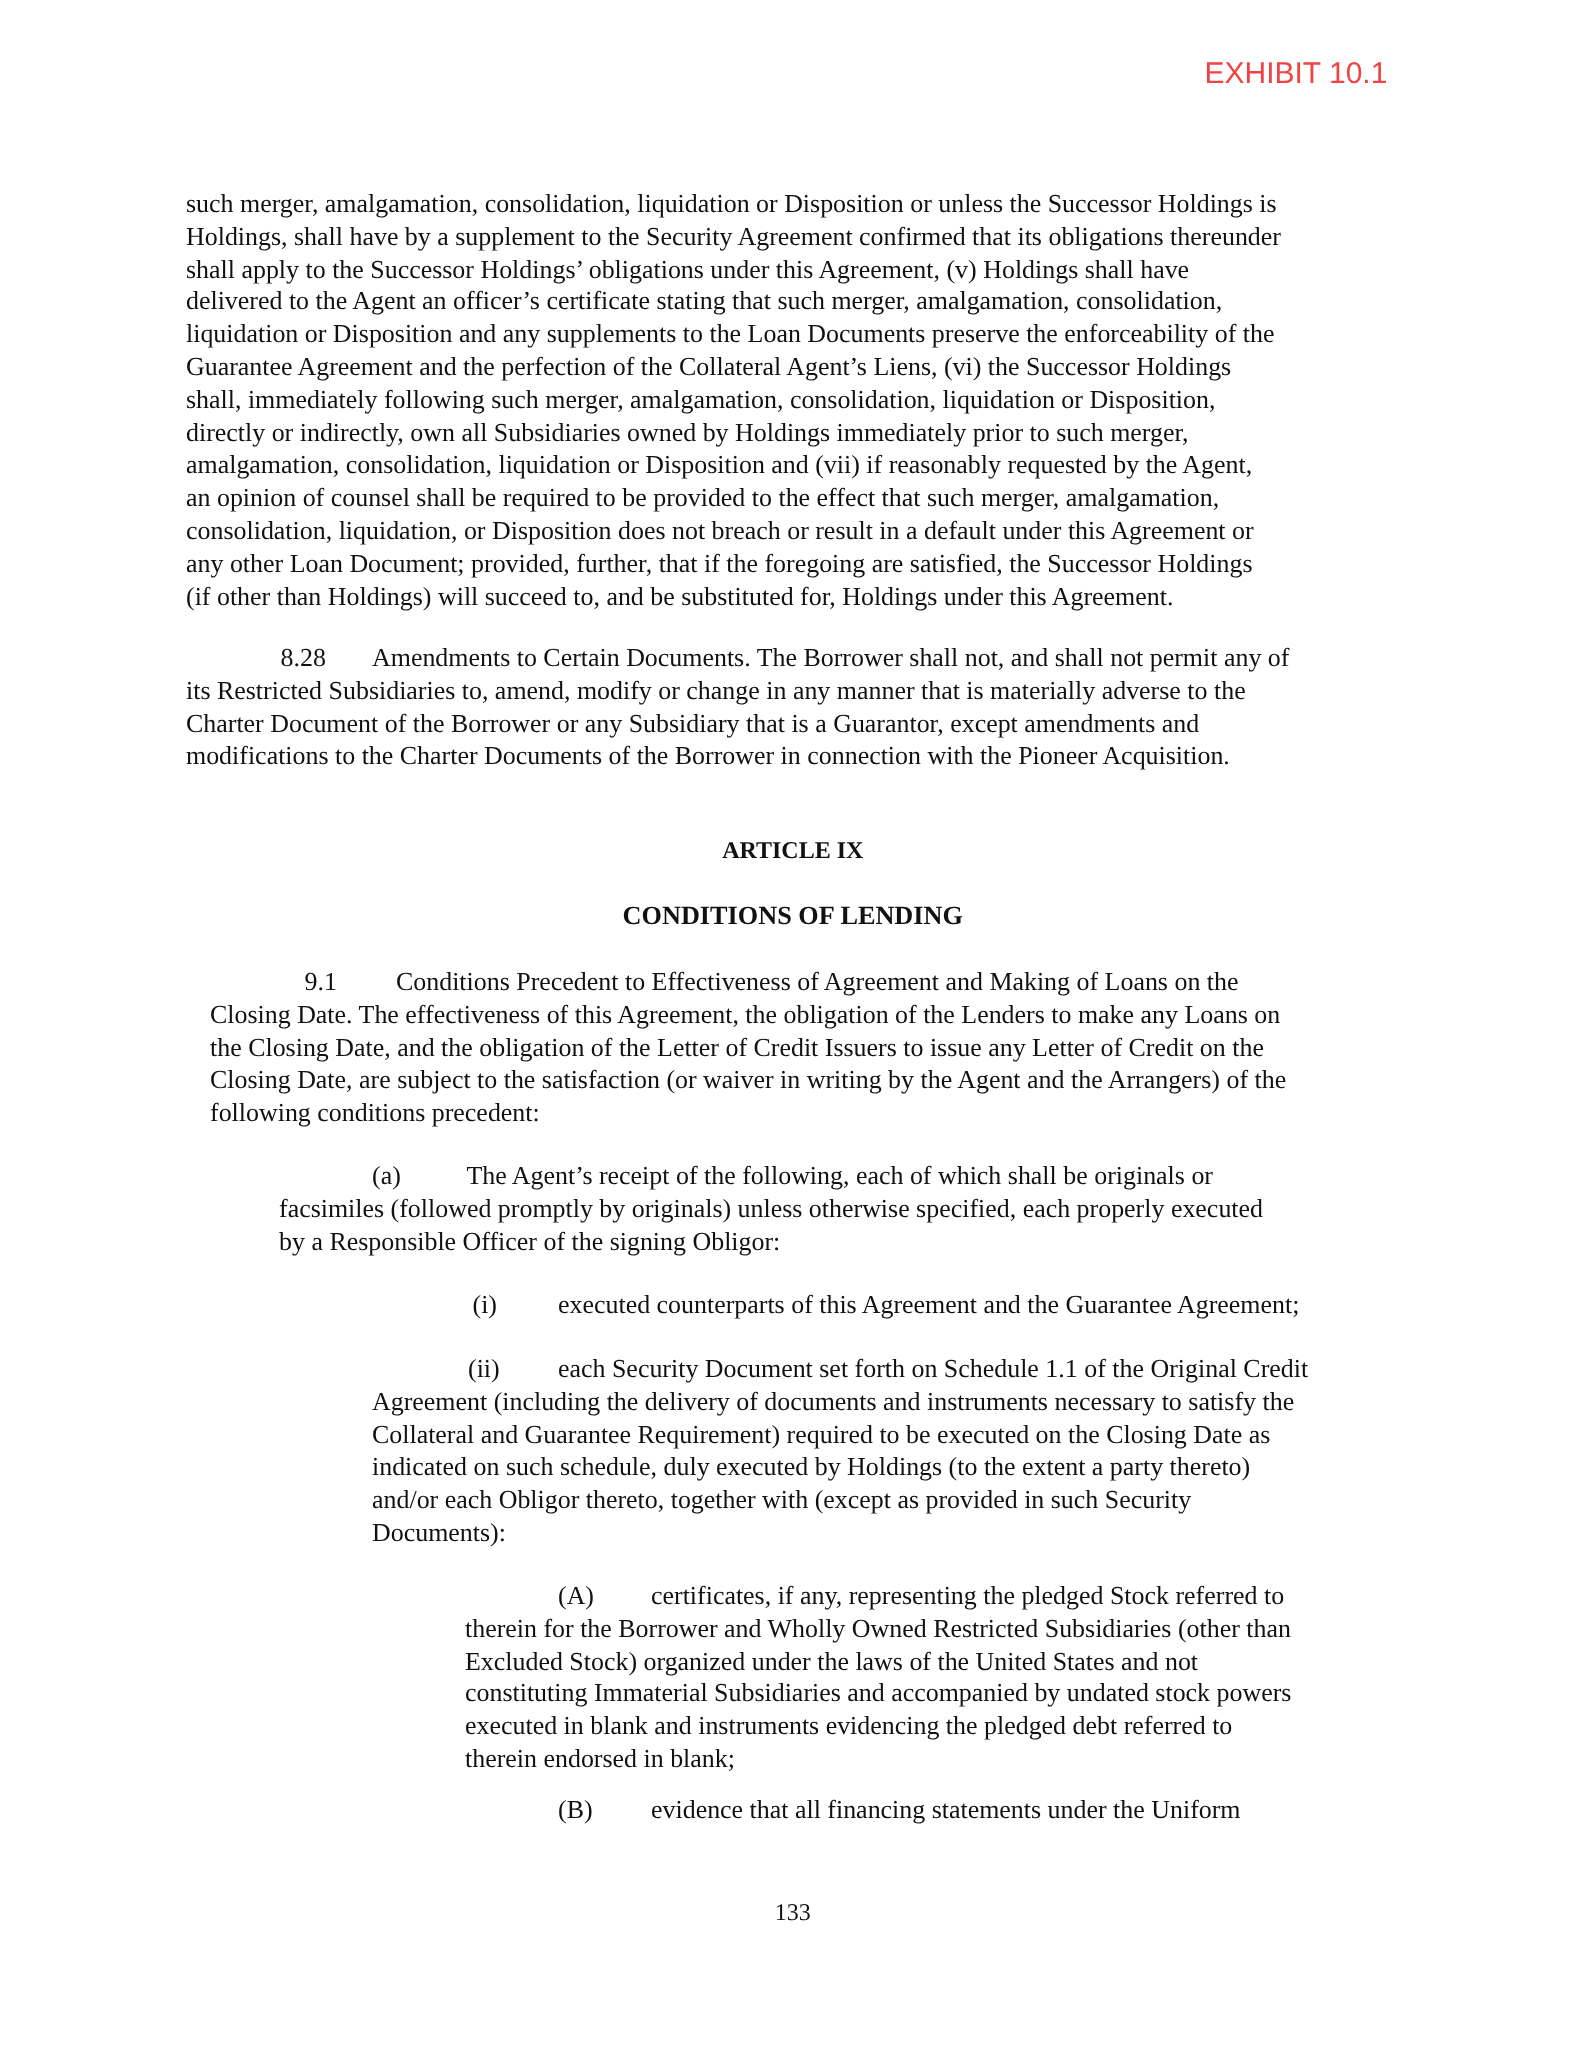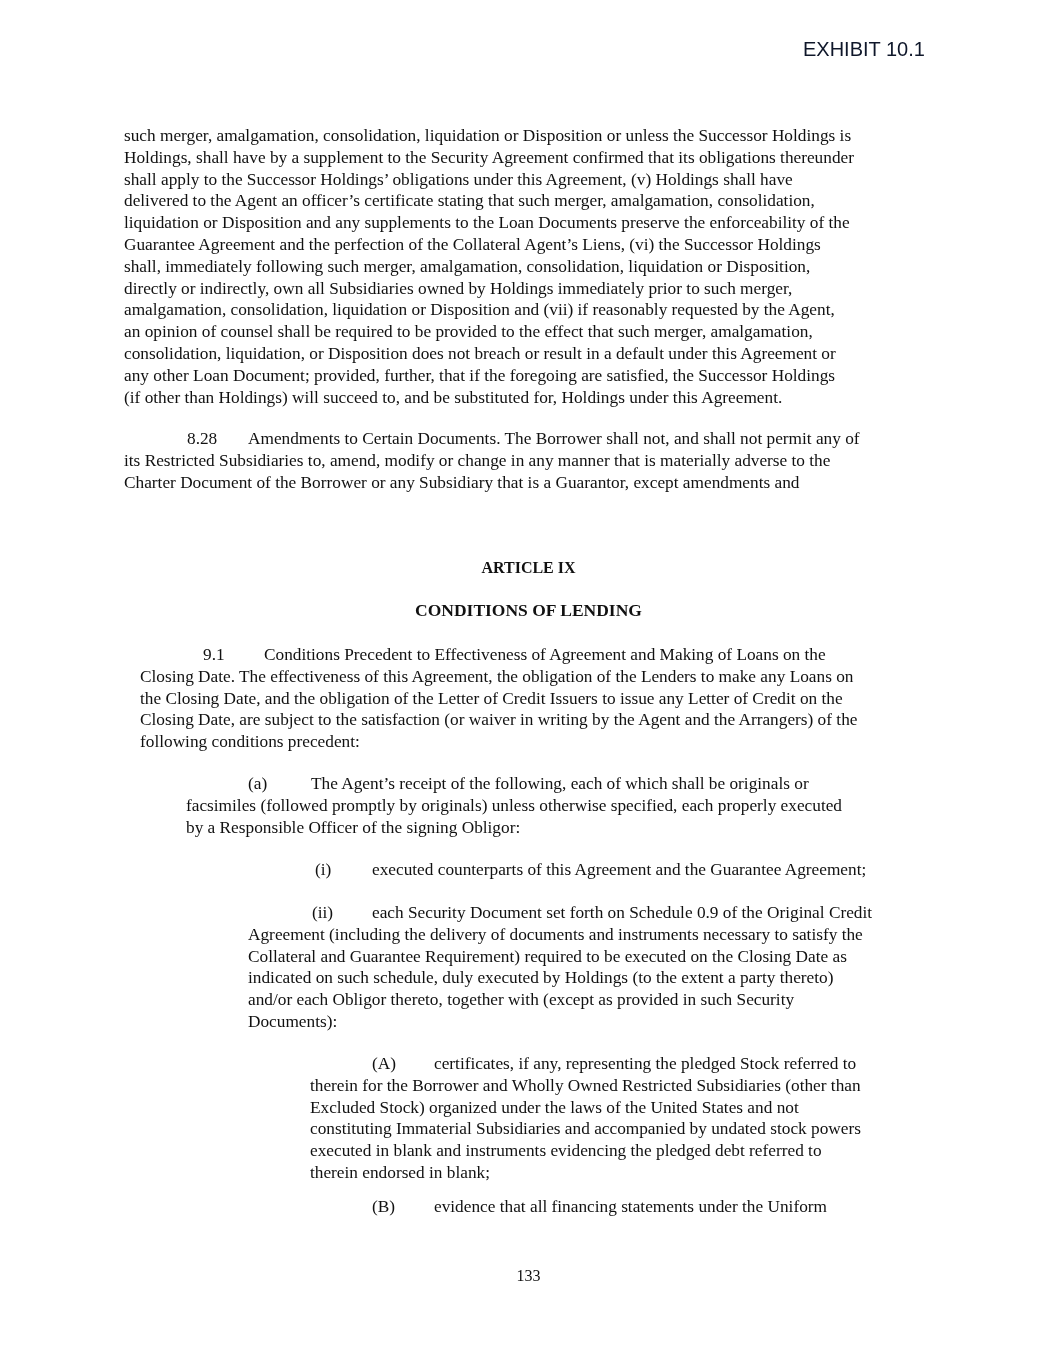--- a/index.html
+++ b/index.html
@@ -1,19 +1,19 @@
 <!DOCTYPE html>
 <html><head>
 <meta charset="utf-8">
 <style>
   html, body { margin: 0; padding: 0; background: #ffffff; }
   body { width: 1055px; height: 1365px; position: relative; overflow: hidden; color: #111; }
   .exhibit {
     position: absolute; top: 38px; left: 803px;
-    font-family: "Liberation Sans", sans-serif; font-size: 20px; color: #0f172a;
+    font-family: "Liberation Sans", sans-serif; font-size: 20px; color: #ef4444;
   }
   .serif { font-family: "Liberation Serif", serif; font-size: 17.3px; line-height: 21.8px; }
   .block { position: absolute; white-space: nowrap; }
   .line { display: block; height: 21.8px; }
   .u { }
   .b { font-weight: bold; }
   .center { position: absolute; left: 0; width: 1057px; text-align: center; }
   .num { display: inline-block; }
   .pagenum { font-family: "Liberation Serif", serif; font-size: 16px; }
 </style>
@@ -35,20 +35,21 @@
   <span class="line">an opinion of counsel shall be required to be provided to the effect that such merger, amalgamation,</span>
   <span class="line">consolidation, liquidation, or Disposition does not breach or result in a default under this Agreement or</span>
   <span class="line"><span>any other Loan Document; </span><span class="u">provided</span><span>, </span><span class="u">further</span><span>, that if the foregoing are satisfied, the Successor Holdings</span></span>
   <span class="line">(if other than Holdings) will succeed to, and be substituted for, Holdings under this Agreement.</span>
 </div>
 
 <div class="block serif" style="top:428px; left:124px;">
   <span class="line"><span class="num" style="margin-left:63px; width:61px;">8.28</span><span class="u">Amendments to Certain Documents</span><span>.  The Borrower shall not, and shall not permit any of</span></span>
   <span class="line">its Restricted Subsidiaries to, amend, modify or change in any manner that is materially adverse to the</span>
   <span class="line">Charter Document of the Borrower or any Subsidiary that is a Guarantor, except amendments and</span>
+  <span class="line">modifications to the Charter Documents of the Borrower in connection with the Pioneer Acquisition.</span>
 </div>
 
 <div class="center serif b" style="top:557px; font-size:16px;">ARTICLE IX</div>
 <div class="center serif b" style="top:600px; font-size:17.5px;">CONDITIONS OF LENDING</div>
 
 <div class="block serif" style="top:644px; left:140px;">
   <span class="line"><span class="num" style="margin-left:63px; width:61px;">9.1</span><span class="u" style="white-space:pre;">Conditions Precedent to Effectiveness of Agreement and Making of Loans on the </span></span>
   <span class="line"><span class="u">Closing Date</span><span>.  The effectiveness of this Agreement, the obligation of the Lenders to make any Loans on</span></span>
   <span class="line">the Closing Date, and the obligation of the Letter of Credit Issuers to issue any Letter of Credit on the</span>
   <span class="line">Closing Date, are subject to the satisfaction (or waiver in writing by the Agent and the Arrangers) of the</span>
@@ -59,21 +60,21 @@
   <span class="line"><span class="num" style="margin-left:62px; width:63px;">(a)</span><span>The Agent’s receipt of the following, each of which shall be originals or</span></span>
   <span class="line">facsimiles (followed promptly by originals) unless otherwise specified, each properly executed</span>
   <span class="line">by a Responsible Officer of the signing Obligor:</span>
 </div>
 
 <div class="block serif" style="top:859px; left:248px;">
   <span class="line"><span class="num" style="margin-left:67px; width:57px;">(i)</span><span>executed counterparts of this Agreement and the Guarantee Agreement;</span></span>
 </div>
 
 <div class="block serif" style="top:902px; left:248px;">
-  <span class="line"><span class="num" style="margin-left:64px; width:60px;">(ii)</span><span>each Security Document set forth on </span><span class="u">Schedule 0.9</span><span> of the Original Credit</span></span>
+  <span class="line"><span class="num" style="margin-left:64px; width:60px;">(ii)</span><span>each Security Document set forth on </span><span class="u">Schedule 1.1</span><span> of the Original Credit</span></span>
   <span class="line">Agreement (including the delivery of documents and instruments necessary to satisfy the</span>
   <span class="line">Collateral and Guarantee Requirement) required to be executed on the Closing Date as</span>
   <span class="line">indicated on such schedule, duly executed by Holdings (to the extent a party thereto)</span>
   <span class="line">and/or each Obligor thereto, together with (except as provided in such Security</span>
   <span class="line">Documents):</span>
 </div>
 
 <div class="block serif" style="top:1053px; left:310px;">
   <span class="line"><span class="num" style="margin-left:62px; width:62px;">(A)</span><span>certificates, if any, representing the pledged Stock referred to</span></span>
   <span class="line">therein for the Borrower and Wholly Owned Restricted Subsidiaries (other than</span>

